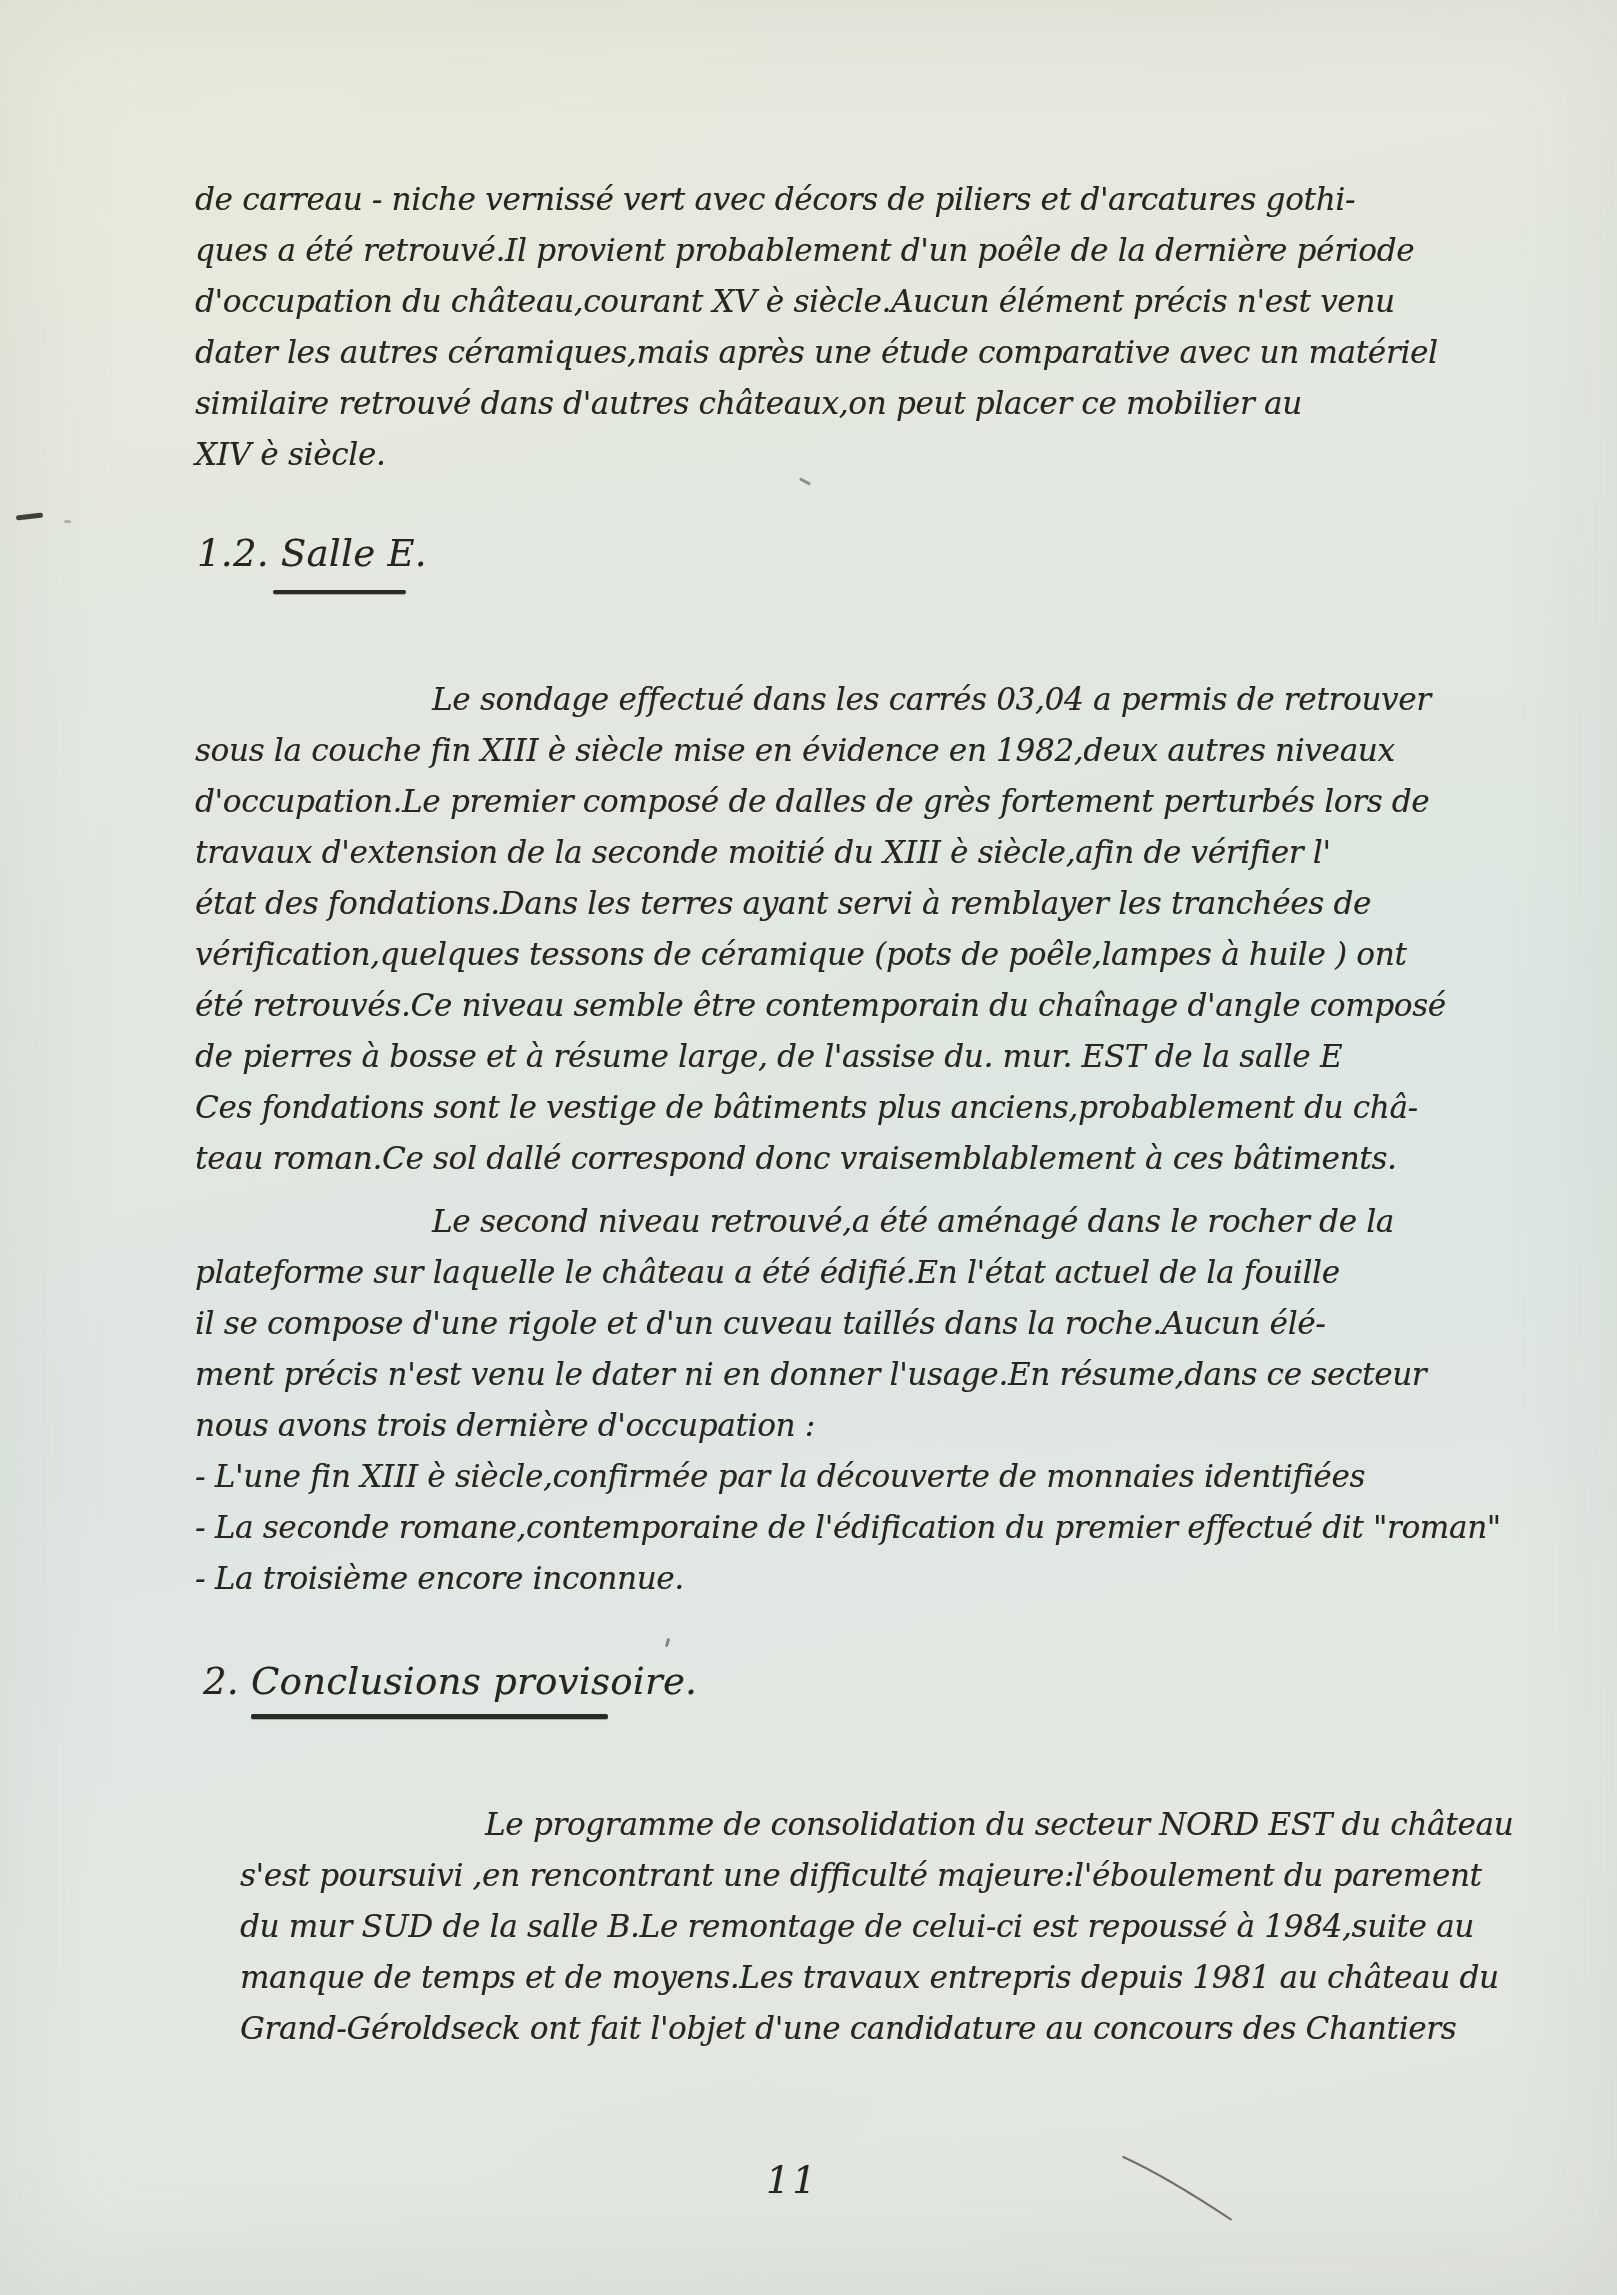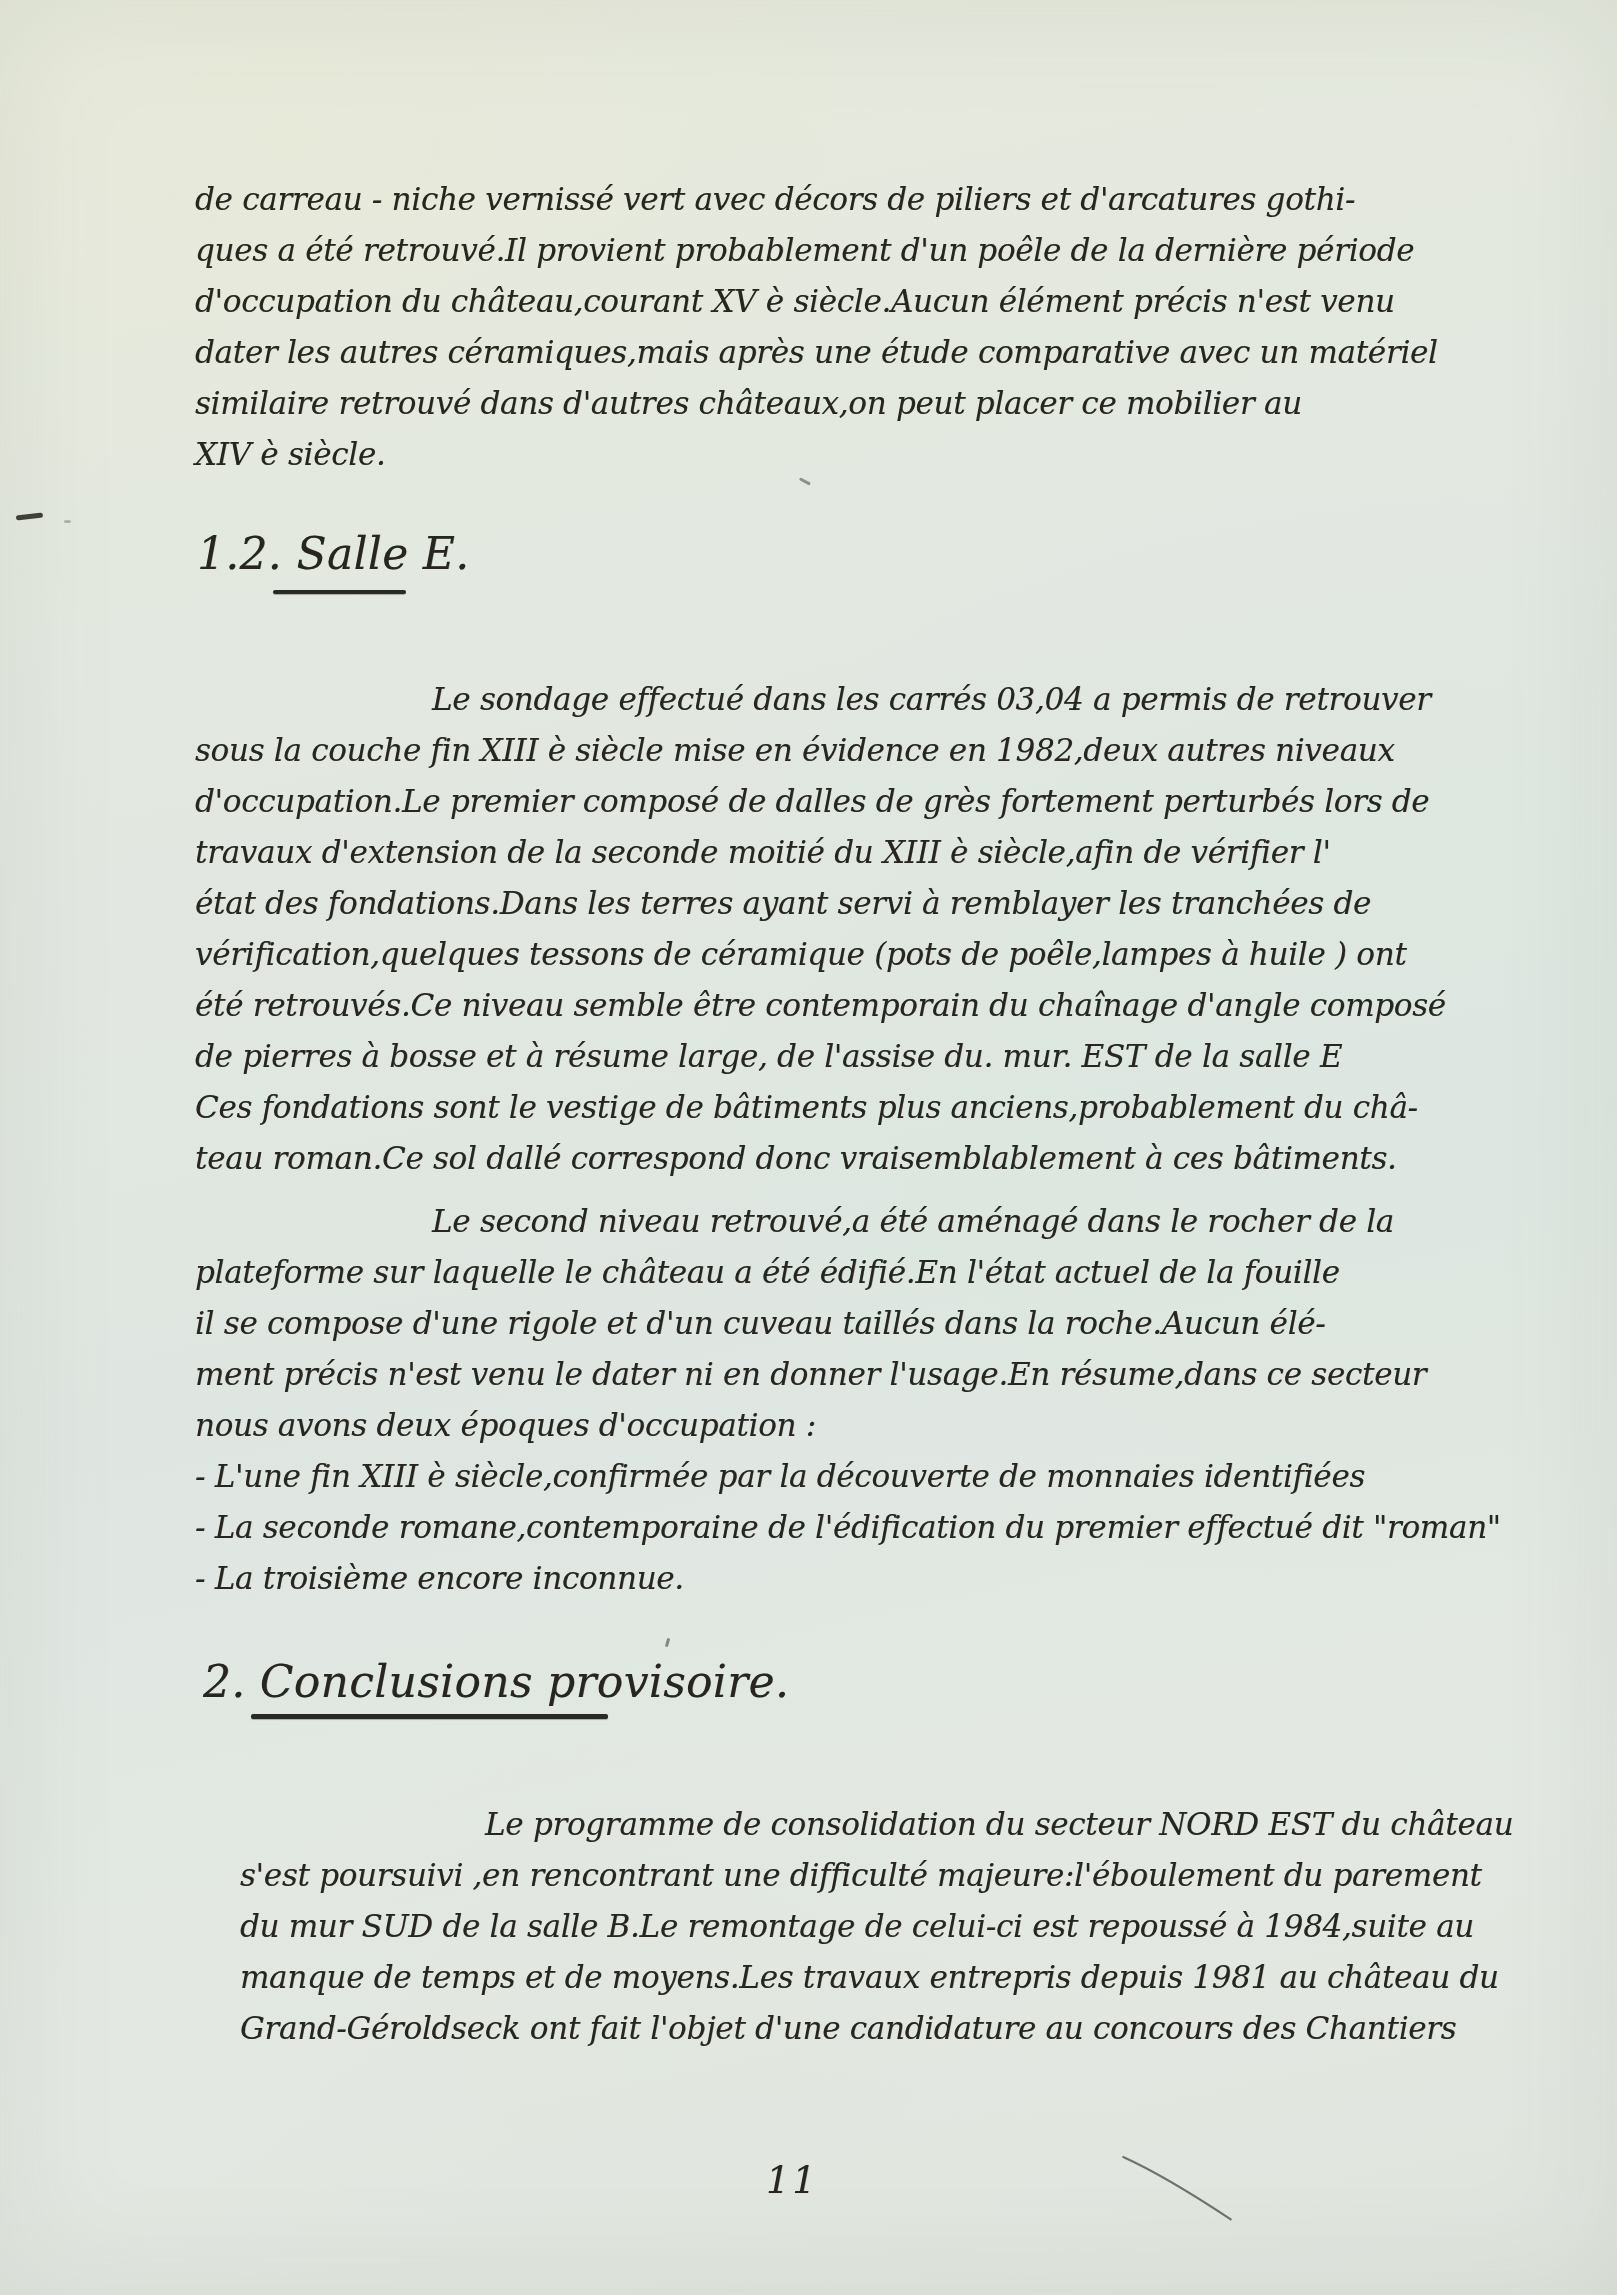--- a/index.html
+++ b/index.html
@@ -22,21 +22,21 @@
     height:51px;line-height:51px;
     font-size:31px;
     letter-spacing:-0.3px;
     white-space:nowrap;
     text-shadow:0.4px 0.4px 0.6px rgba(38,38,30,0.35);
   }
   .ind{padding-left:237px;}
   .ind4{padding-left:245px;}
   .heading{
     position:absolute;
-    font-size:44px;line-height:40px;height:40px;
+    font-size:37px;line-height:40px;height:40px;
     letter-spacing:0.3px;white-space:nowrap;
     text-shadow:0.4px 0.4px 0.6px rgba(38,38,30,0.4);
   }
   .underline{
     position:absolute;height:4px;background:#2a2a24;border-radius:2px;
     box-shadow:0 0.7px 0.7px rgba(40,40,35,0.4);
   }
   .pagenum{
     position:absolute;left:766px;top:2159px;
     font-size:37px;letter-spacing:2.7px;
@@ -93,21 +93,21 @@
     <div class="ln">de pierres à bosse et à résume large, de l'assise du. mur. EST de la salle E</div>
     <div class="ln">Ces fondations sont le vestige de bâtiments plus anciens,probablement du châ-</div>
     <div class="ln">teau roman.Ce sol dallé correspond donc vraisemblablement à ces bâtiments.</div>
   </div>
 
   <div class="block" style="top:1196px;">
     <div class="ln ind">Le second niveau retrouvé,a été aménagé dans le rocher de la</div>
     <div class="ln">plateforme sur laquelle le château a été édifié.En l'état actuel de la fouille</div>
     <div class="ln">il se compose d'une rigole et d'un cuveau taillés dans la roche.Aucun élé-</div>
     <div class="ln">ment précis n'est venu le dater ni en donner l'usage.En résume,dans ce secteur</div>
-    <div class="ln">nous avons deux époques d'occupation :</div>
+    <div class="ln">nous avons trois dernière d'occupation :</div>
     <div class="ln">- L'une fin XIII è siècle,confirmée par la découverte de monnaies identifiées</div>
     <div class="ln">- La seconde romane,contemporaine de l'édification du premier effectué dit "roman"</div>
     <div class="ln">- La troisième encore inconnue.</div>
   </div>
 
   <div class="heading" style="left:203px;top:1662px;">2. Conclusions provisoire.</div>
   <div class="underline" style="left:251px;top:1714px;width:357px;height:4.7px;"></div>
 
   <div class="block" style="top:1799px;margin-left:45px;">
     <div class="ln ind4">Le programme de consolidation du secteur NORD EST du château</div>

